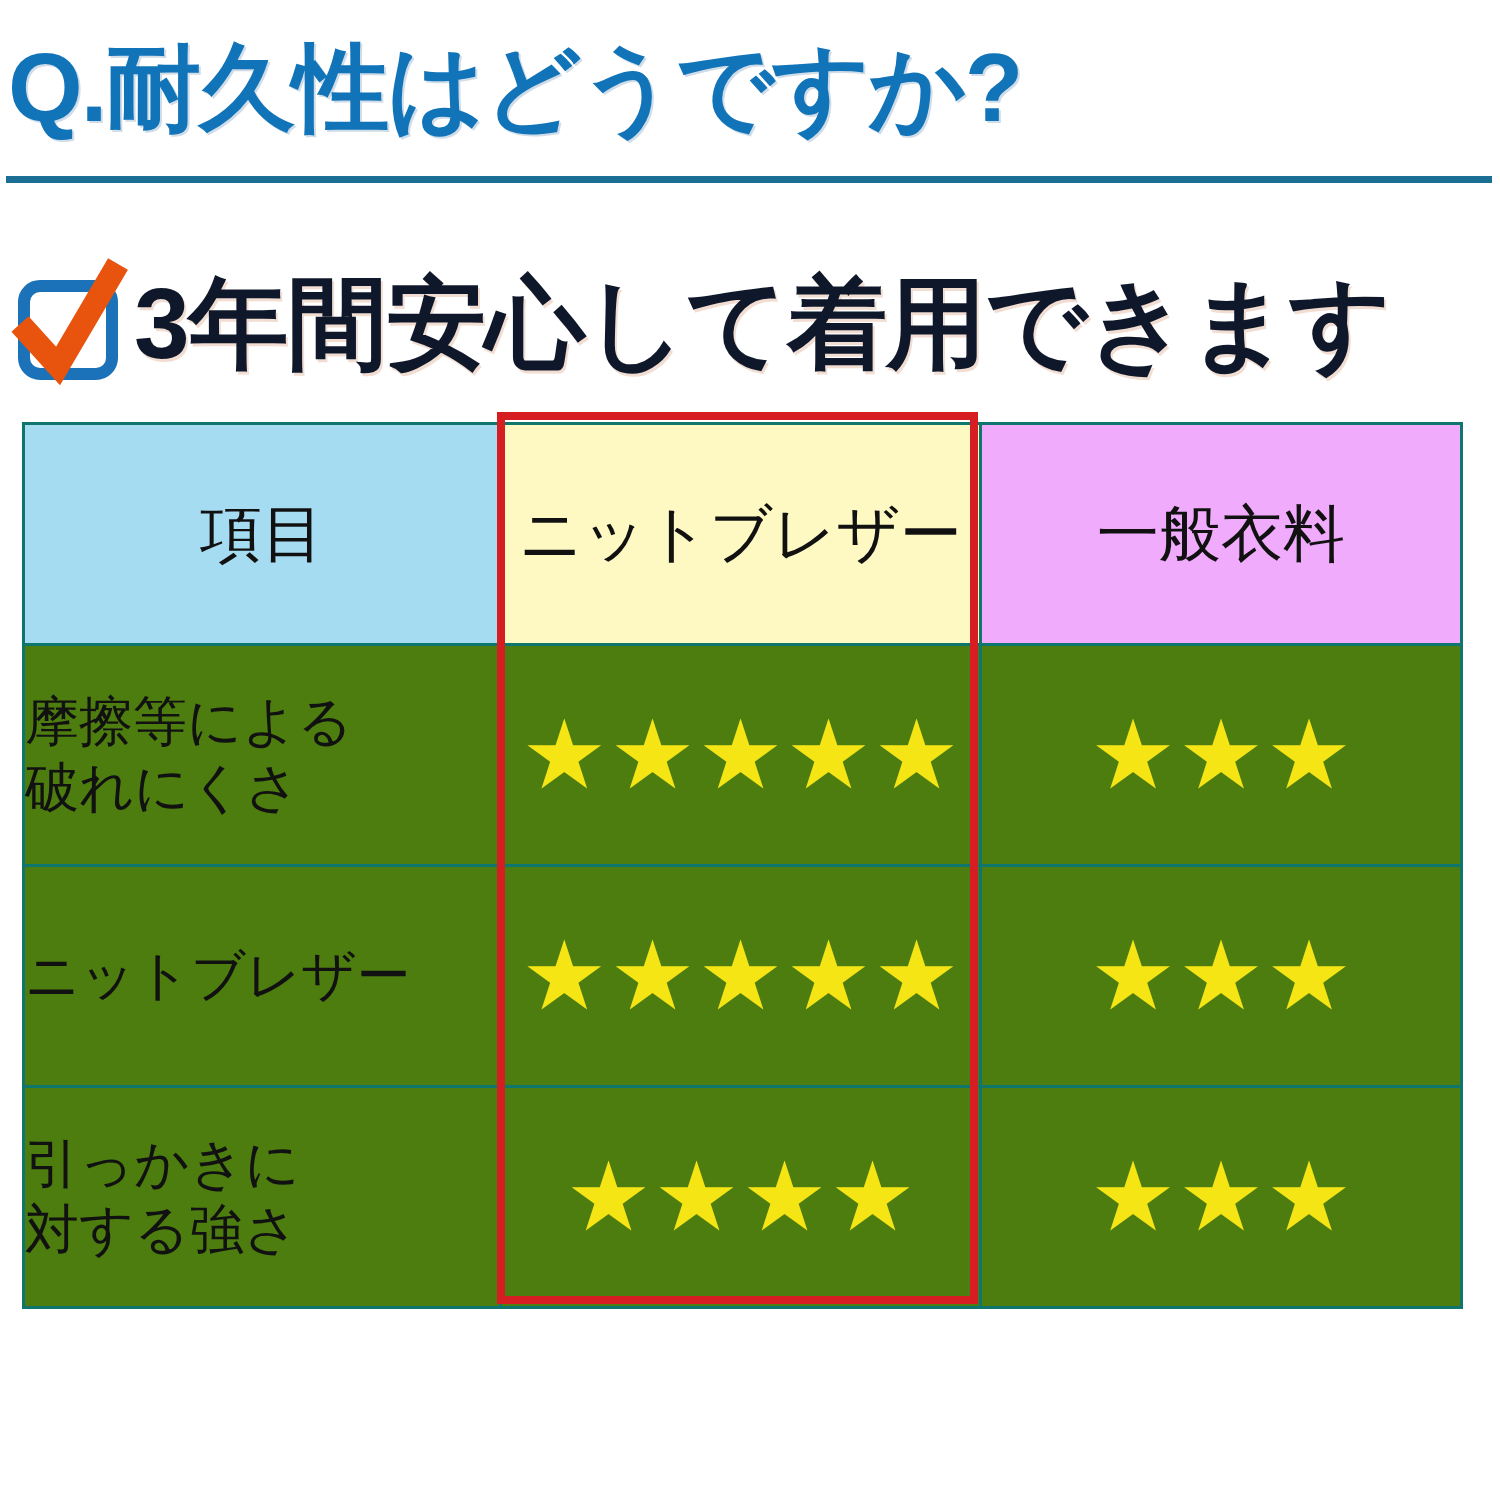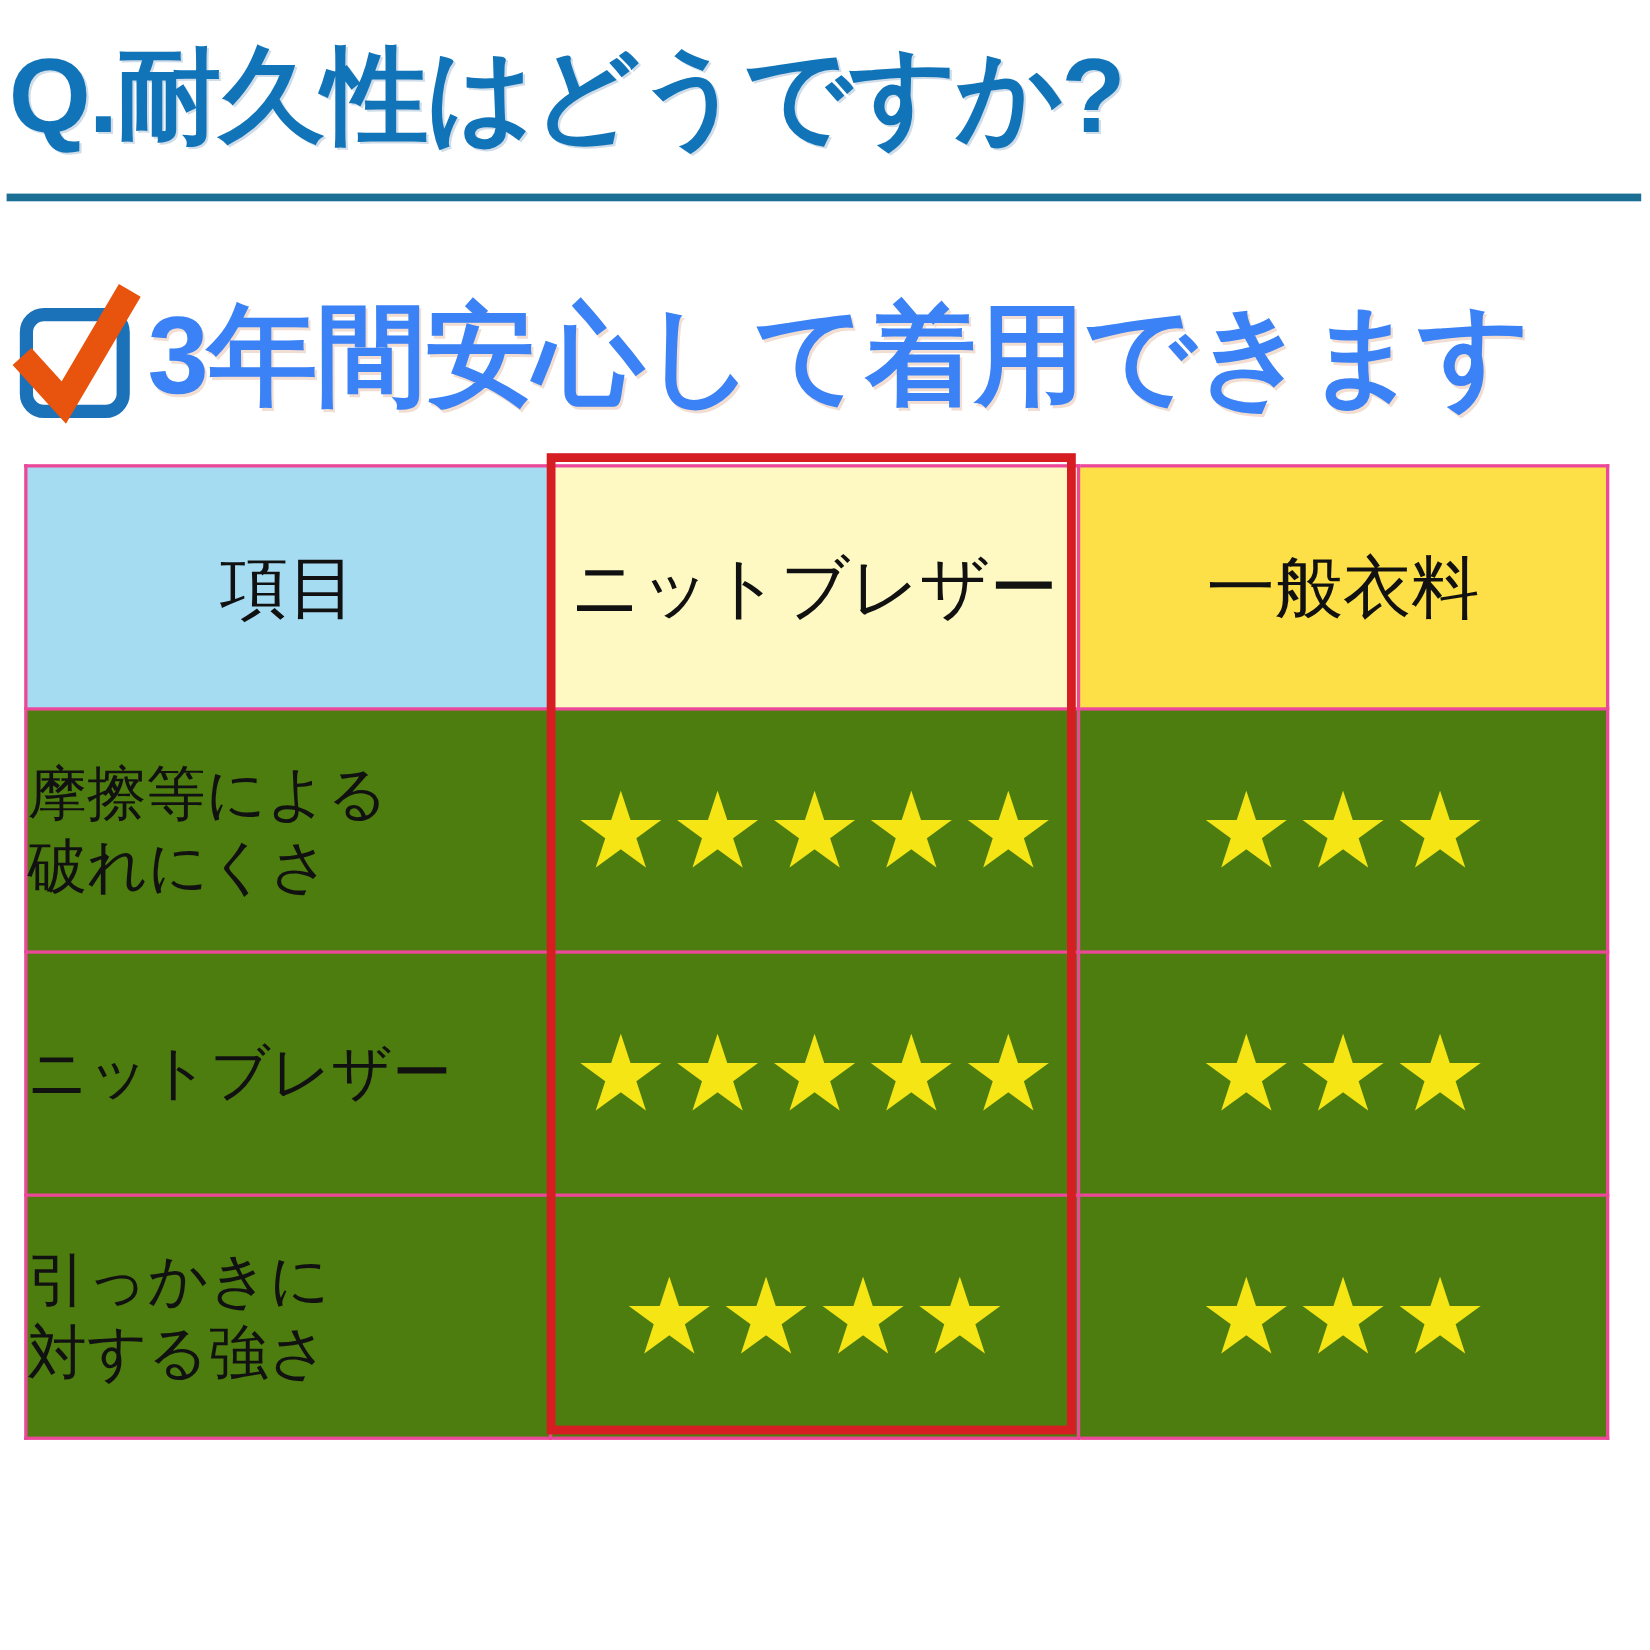--- a/index.html
+++ b/index.html
@@ -72,21 +72,21 @@
   .cmp-table {
     position: absolute;
     left: 22px;
     top: 422px;
     width: 1438px;
     height: 884px;
     border-collapse: collapse;
     table-layout: fixed;
   }
   .cmp-table td, .cmp-table th {
-    border: 3px solid #ec4899;
+    border: 3px solid #0f766e;
     padding: 0;
     margin: 0;
     vertical-align: middle;
   }
   .col-item   { width: 477px; }
   .col-knit   { width: 480px; }
   .col-gen    { width: 481px; }
 
   thead th {
     background: #a5dcf2;
@@ -141,34 +141,34 @@
 
 <div class="q-rule" style="background: rgb(27, 110, 148);"></div>
 
 <div class="sub-row">
   <span class="checkbox-icon">
     <svg width="120" height="130" viewBox="0 0 120 130" xmlns="http://www.w3.org/2000/svg">
       <rect x="14" y="28" width="88" height="88" rx="16" ry="16" fill="none" stroke="#1b72b8" stroke-width="12"></rect>
       <path d="M10 66 L48 108 L108 6" fill="none" stroke="#e8540e" stroke-width="23" stroke-linecap="butt" stroke-linejoin="miter"></path>
     </svg>
   </span>
-  <span class="sub-text" style="color: #3b82f6;">3年間安心して着用できます</span>
+  <span class="sub-text" style="color: #0f172a;">3年間安心して着用できます</span>
 </div>
 
 <table class="cmp-table">
   <colgroup>
     <col class="col-item">
     <col class="col-knit">
     <col class="col-gen">
   </colgroup>
   <thead>
     <tr>
       <th class="hdr-item" style="background: rgb(165, 220, 242);">項目</th>
       <th class="hdr-knit" style="background: #fef9c3;">ニットブレザー</th>
-      <th class="hdr-gen" style="background: #fde047;">一般衣料</th>
+      <th class="hdr-gen" style="background: #f0abfc;">一般衣料</th>
     </tr>
   </thead>
   <tbody>
     <tr class="row-1">
       <td class="label-cell">摩擦等による
 破れにくさ</td>
       <td>
         <div class="stars">
             <span class="star-glyph" style="color: rgb(245, 229, 21); font-size: 96px; line-height: 1;">★</span>
             <span class="star-glyph" style="color: rgb(245, 229, 21); font-size: 96px; line-height: 1;">★</span>

